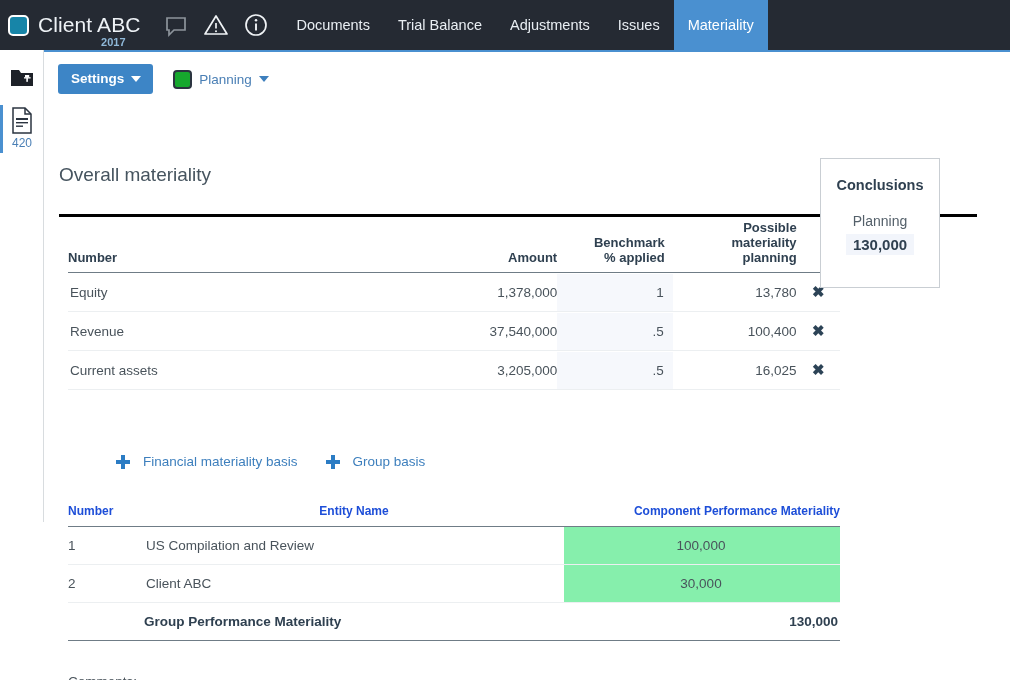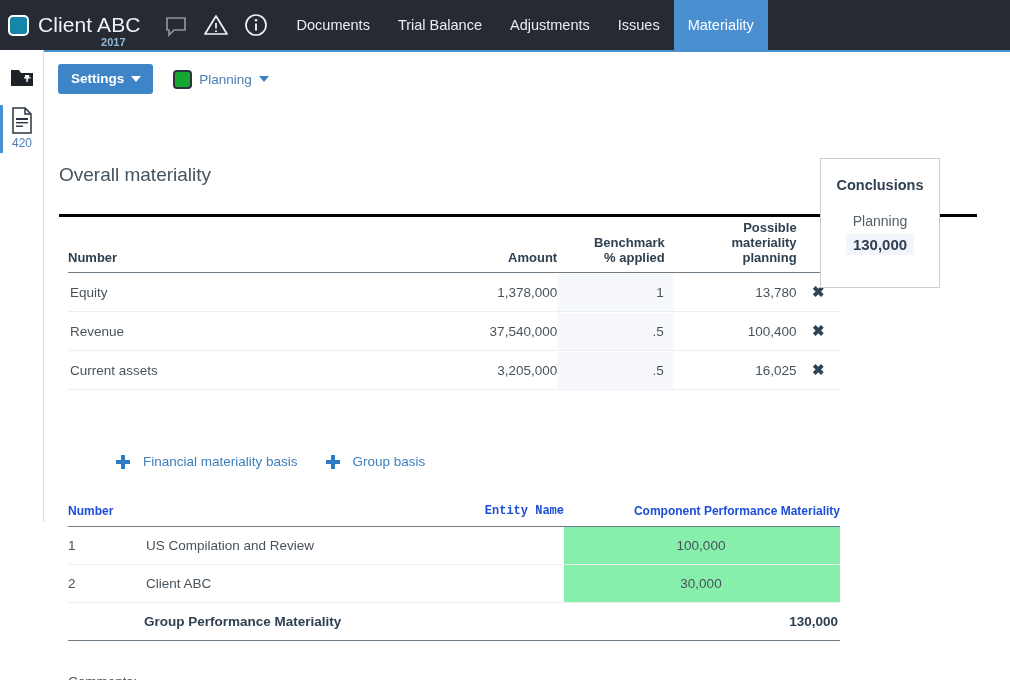--- a/index.html
+++ b/index.html
@@ -207,21 +207,21 @@
     border-collapse: collapse;
     font-size: 13.5px;
     color: #3f4a52;
   }
   .tbl-ent th {
     font-weight: bold; color: #1d4ed8; font-size: 12px;
     padding: 0 0 8px 0;
     border-bottom: 1.6px solid #6f7c86;
   }
   .tbl-ent th.e-num  { text-align: left; width: 76px; }
-  .tbl-ent th.e-name { text-align: right; width: 420px; font-family: Liberation Mono, monospace; }
+  .tbl-ent th.e-name { text-align: center; width: 420px; }
   .tbl-ent th.e-cpm  { text-align: right; width: 276px; margin-top: 31px; }
   .tbl-ent td {
     padding: 11px 0;
     border-bottom: 1px solid #eceff1;
     color: #49535b;
   }
   .tbl-ent td.d-num  { text-align: left; }
   .tbl-ent td.d-name { text-align: left; padding-left: 2px; }
   .tbl-ent td.d-cpm  { text-align: right; padding: 0; }
   .cpm-cell {

